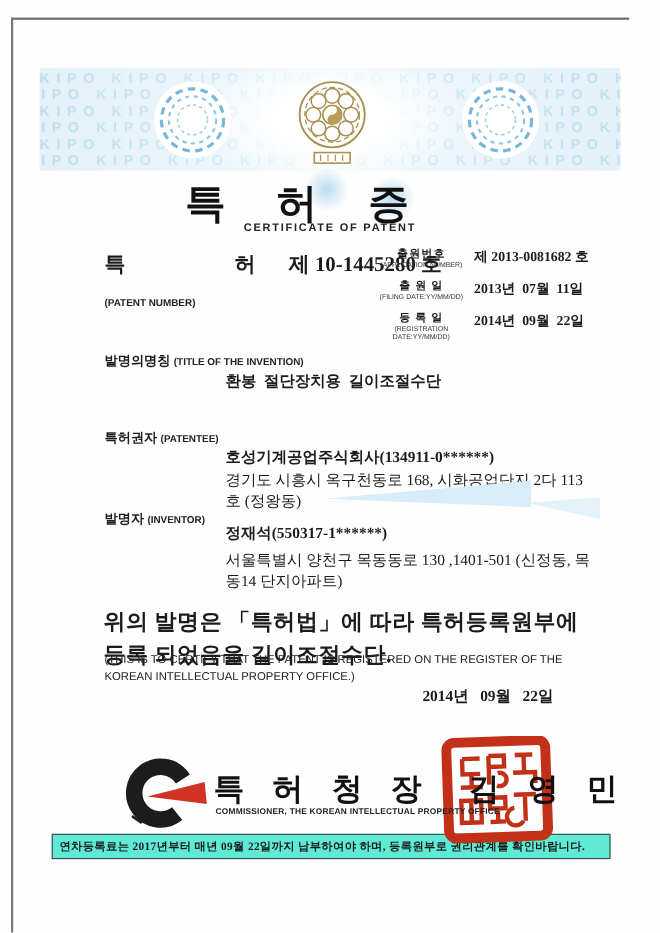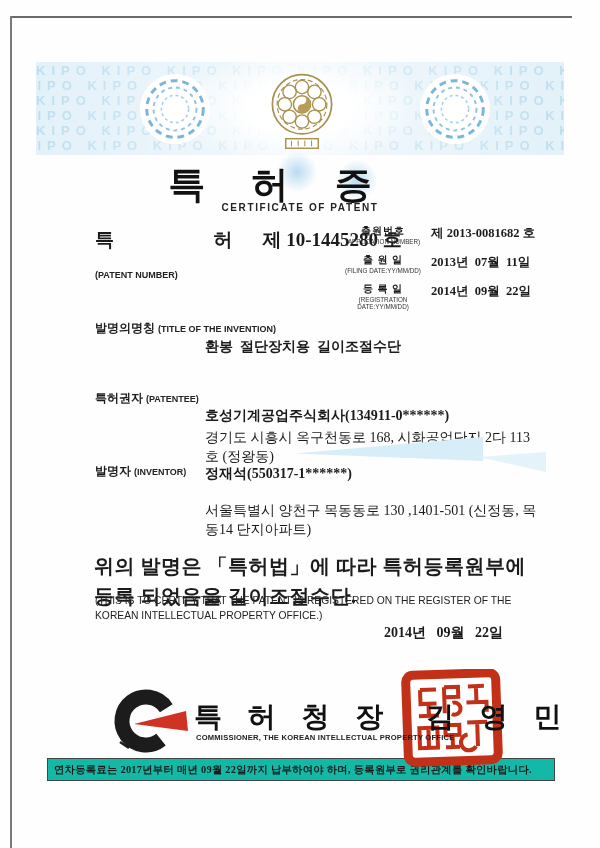--- a/index.html
+++ b/index.html
@@ -76,21 +76,21 @@
   .commissioner { position:absolute; left:194px; top:698px; z-index:3;
                   font-size:28px; font-weight:bold; letter-spacing:9px; white-space:pre; color:#111;
                   font-family:"Liberation Sans","DejaVu Sans",sans-serif; }
   .commissioner-en { position:absolute; left:196px; top:733px; z-index:3;
                      font-family:"Liberation Sans","DejaVu Sans",sans-serif;
                      font-size:7.6px; font-weight:bold; letter-spacing:.2px; color:#222; }
   .seal { position:absolute; left:401px; top:669px; width:102px; height:98px; z-index:1; }
 
   
   .note-box { position:absolute; left:47px; top:758px; width:508px; height:23px;
-              border:1px solid #444; background:#14b8a6; display:flex; align-items:center; }
+              border:1px solid #444; background:#5eead4; display:flex; align-items:center; }
   .note-text { font-size:10.3px; font-weight:bold; letter-spacing:.3px; padding-left:6px; white-space:pre; }
 </style>
 </head>
 <body>
 
 <div class="page">
 
   <div class="scan-top"></div>
   <div class="scan-left"></div>
 
@@ -178,21 +178,21 @@
   <div class="sec-value" style="top:338px;">환봉  절단장치용  길이조절수단</div>
 
   <div class="sec-label" style="top:390px;"><span>특허권자</span> <span class="en">(PATENTEE)</span></div>
   <div class="sec-value" style="top:407px;">호성기계공업주식회사(134911-0******)</div>
   <div class="sec-value addr" style="top:428px;">경기도 시흥시 옥구천동로 168, 시화공업단지 2다 113호 (정왕동)</div>
 
   <div class="wedge1"></div>
   <div class="wedge2"></div>
 
   <div class="sec-label" style="top:463px;"><span>발명자</span> <span class="en">(INVENTOR)</span></div>
-  <div class="sec-value" style="top:465px;">정재석(550317-1******)</div>
+  <div class="sec-value" style="top:476px;">정재석(550317-1******)</div>
   <div class="sec-value addr" style="top:501px; width:345px;">서울특별시 양천구 목동동로 130 ,1401-501 (신정동, 목동14 단지아파트)</div>
 
   <div class="statement">위의 발명은 「특허법」에 따라 특허등록원부에 등록 되었음을 길이조절수단.</div>
   <div class="statement-en">(THIS IS TO CERTIFY THAT THE PATENT IS REGISTERED ON THE REGISTER OF THE KOREAN INTELLECTUAL PROPERTY OFFICE.)</div>
   <div class="cert-date">2014년   09월   22일</div>
 
   <svg class="kipo-logo" viewBox="0 0 92 74">
     <circle cx="40" cy="37" r="24" fill="none" stroke="#1c1c1c" stroke-width="15" stroke-dasharray="115 36" stroke-dashoffset="-18" transform="rotate(8 40 37)"></circle>
     <path d="M14 58 l9 6 M19 54 l8 7 M24 51 l7 8" stroke="#1c1c1c" stroke-width="2.5" fill="none"></path>
     <polygon points="28,40 80,27 82,47" fill="#d03224"></polygon>

